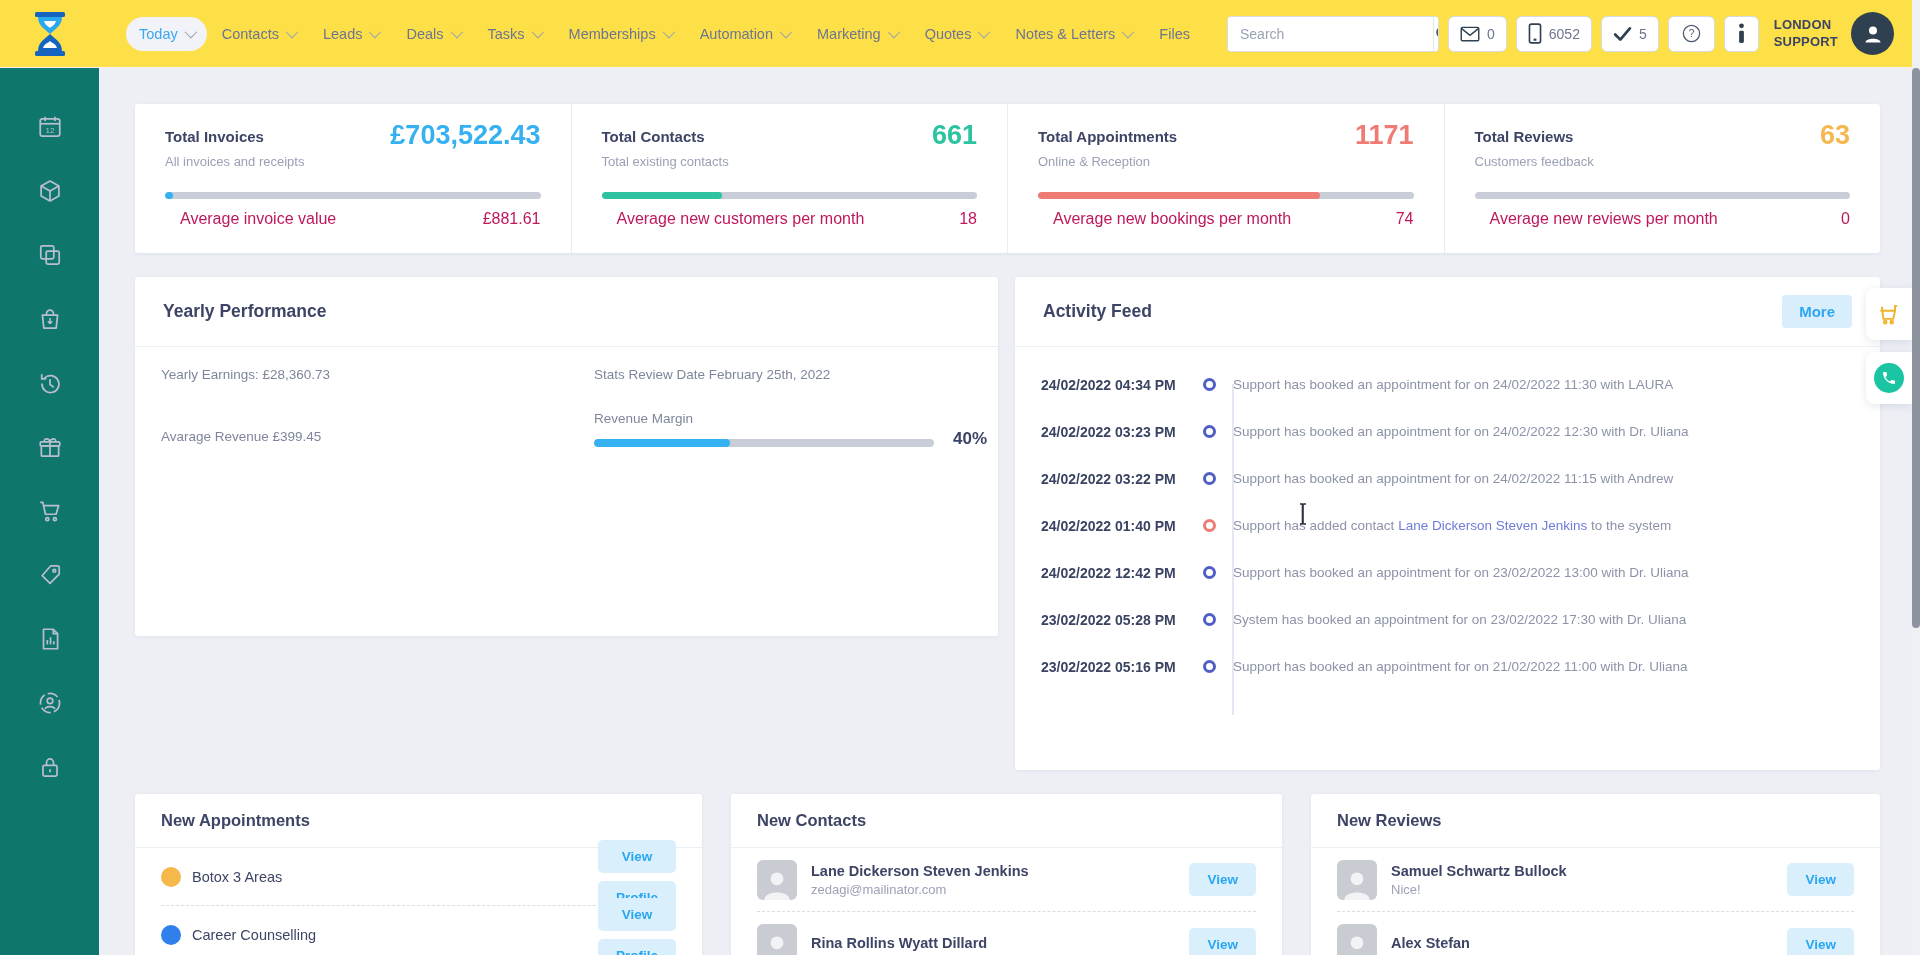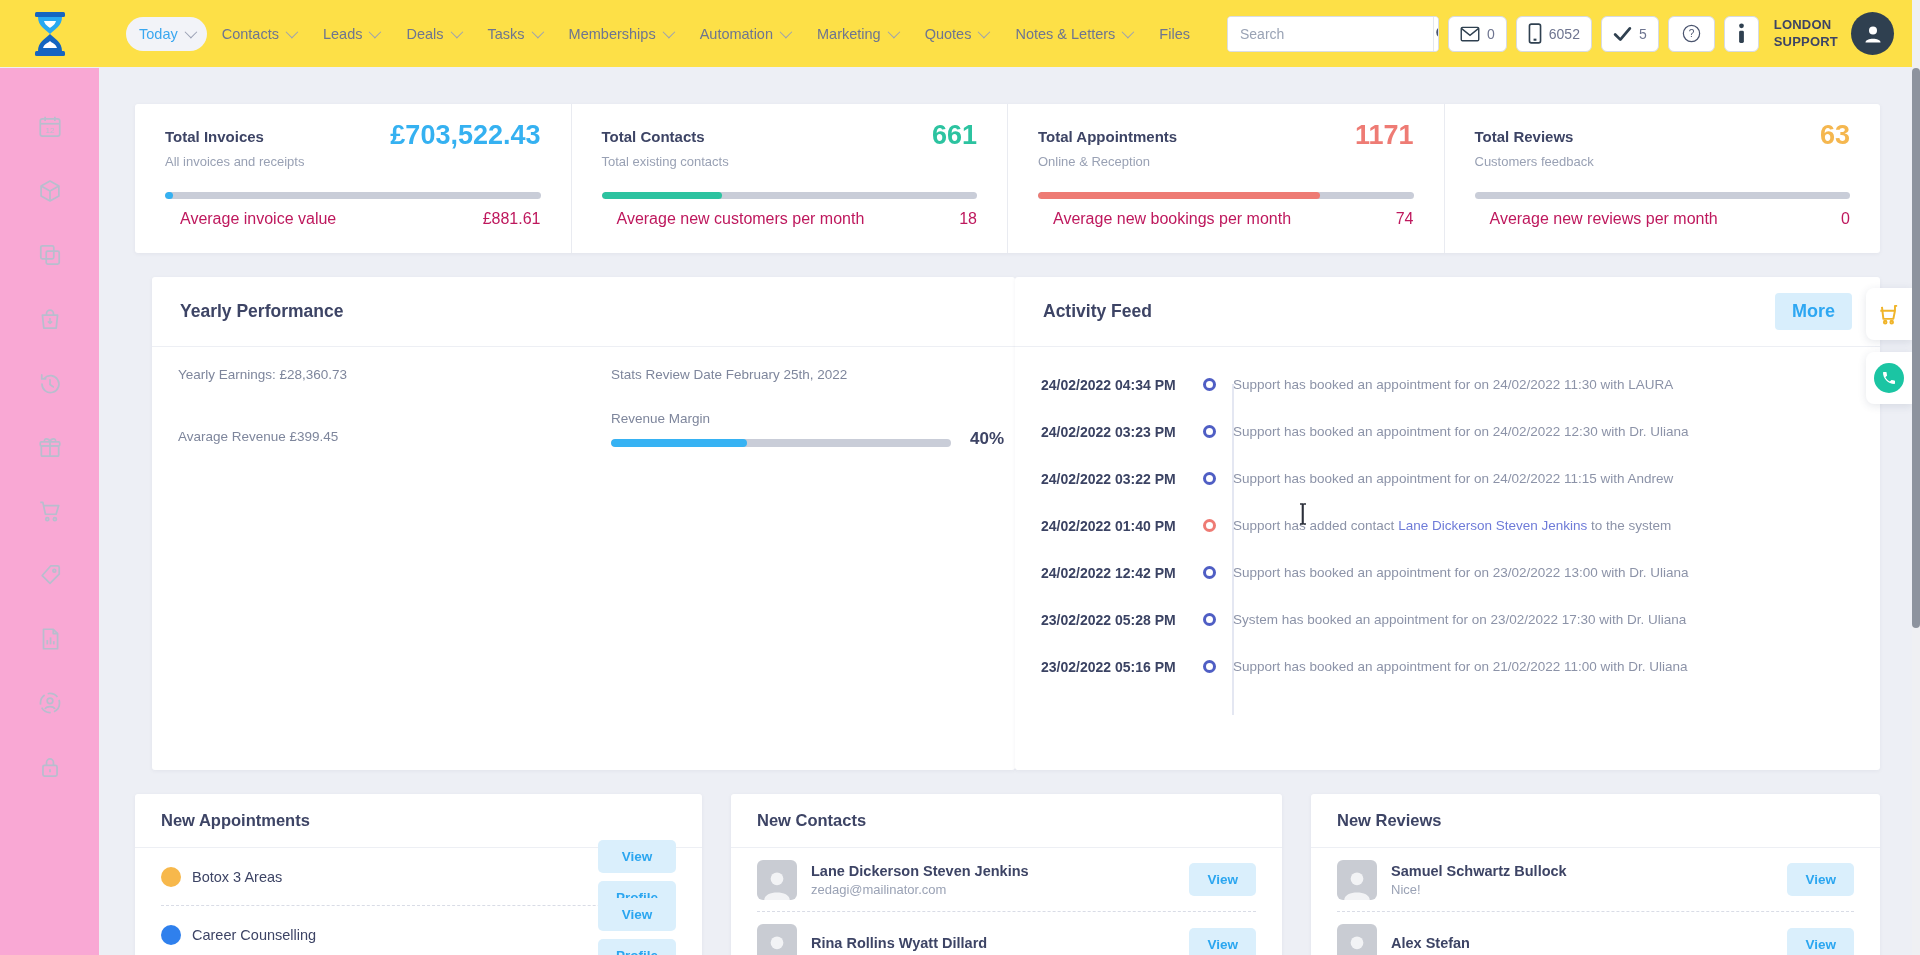--- a/index.html
+++ b/index.html
@@ -28,21 +28,21 @@
                 border-left:1px solid #e4e7ee; cursor:pointer; background:#fff; }
   .badge-btn { height:36px; border:1px solid #d6dae3; border-radius:6px; display:flex; align-items:center;
                justify-content:center; gap:7px; padding:0 11px; cursor:pointer; background:#fff;
                font-size:14px; color:#6e7590; }
   .user-name { font-size:13px; font-weight:700; color:#3d4465; line-height:1.3; margin-left:6px;
                letter-spacing:.2px; }
   .avatar-btn { width:43px; height:43px; border-radius:50%; background:#2f4050; display:flex;
                 align-items:center; justify-content:center; cursor:pointer; margin-left:4px; }
 
   
-  .sidebar { position:absolute; top:68px; left:0; width:100px; height:887px; background:#f9a8d4;
+  .sidebar { position:absolute; top:68px; left:0; width:100px; height:887px; background:#0f766e;
              border-right:1px solid #eef0f4; display:flex; flex-direction:column; align-items:center;
              padding-top:46px; gap:38px; z-index:10; }
   .side-item { width:40px; height:26px; display:flex; align-items:center; justify-content:center;
                cursor:pointer; }
 
   
   .card { position:absolute; background:#fff; border-radius:3px; box-shadow:0 1px 4px rgba(45,55,90,.06); }
   .panel-head { height:70px; display:flex; align-items:center; padding:0 28px;
                 border-bottom:1px solid #edeff4; }
   .panel-title { font-size:17.5px; font-weight:700; color:#3d4465; }
@@ -55,30 +55,30 @@
   .stat-title { position:absolute; left:30px; top:24px; font-size:15px; font-weight:700; color:#3d4465; }
   .stat-sub   { position:absolute; left:30px; top:50px; font-size:13px; color:#99a1b4; }
   .stat-value { position:absolute; right:30px; top:16px; font-size:27px; font-weight:700; }
   .stat-bar { position:absolute; left:30px; right:30px; top:88px; height:7px; border-radius:4px;
               background:#c9cdd8; overflow:hidden; }
   .stat-bar .fill { height:100%; border-radius:4px; }
   .stat-foot { position:absolute; left:30px; right:30px; top:106px; display:flex;
                justify-content:space-between; font-size:16px; color:#be185d;margin-left:15px; }
 
   
-  .panel-yearly { left:152px; top:277px; width:863px; height:493px; }
+  .panel-yearly { left:135px; top:277px; width:863px; height:359px; }
   .yp-item { position:absolute; font-size:13.5px; color:#7e869c; }
   .yp-bar { position:absolute; left:459px; top:238px; width:340px; height:8px; border-radius:4px;
             background:#c9cdd8; overflow:hidden; }
   .yp-bar .fill { height:100%; background:#36b2f3; border-radius:4px; }
   .yp-pct { position:absolute; left:818px; top:228px; font-size:17px; font-weight:700; color:#3d4465; }
 
   
   .panel-activity { left:1015px; top:277px; width:865px; height:493px; }
-  .more-btn { margin-left:auto; background:#d8eefc; color:#2ea7f2; font-size:18px; font-weight:700;
+  .more-btn { margin-left:auto; background:#d8eefc; color:#2ea7f2; font-size:15px; font-weight:700;
               padding:8px 17px; border-radius:4px; border:0; cursor:pointer;
               font-family:"Liberation Sans", sans-serif; }
   .feed { position:relative; padding:14px 26px 0 26px; }
   .feed-line { position:absolute; left:217px; top:37px; height:331px; width:2px; background:#e4e7f2; }
   .feed-row { display:flex; align-items:center; height:47px; position:relative; }
   .feed-time { width:144px; text-align:left; font-size:14px; font-weight:700; color:#3b4363;
                white-space:nowrap; }
   .feed-marker-col { width:48px; display:flex; justify-content:center; }
   .feed-marker { width:13px; height:13px; border-radius:50%; background:#fff; border:3.5px solid #4f5ec4;
                  box-shadow:0 0 0 3px #fff; }

